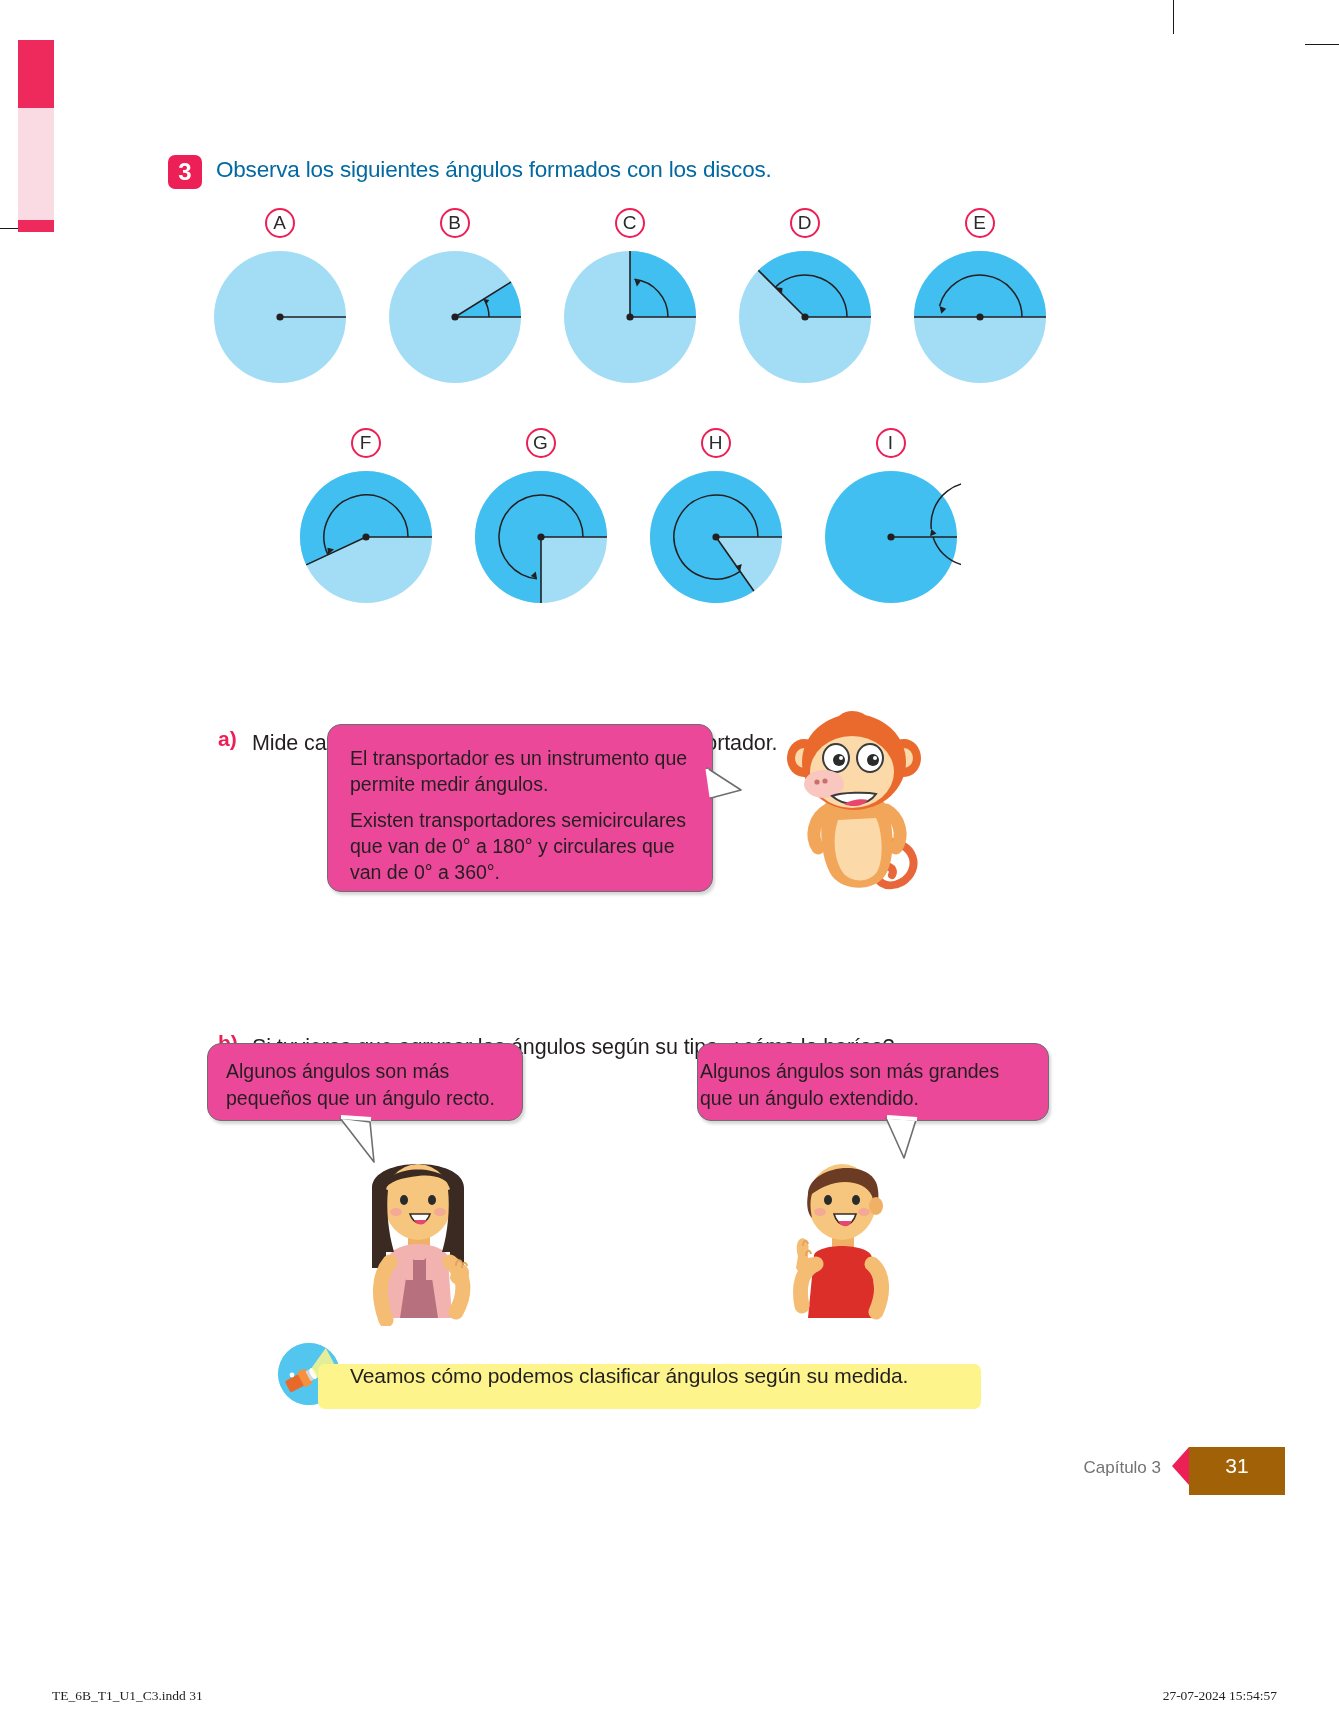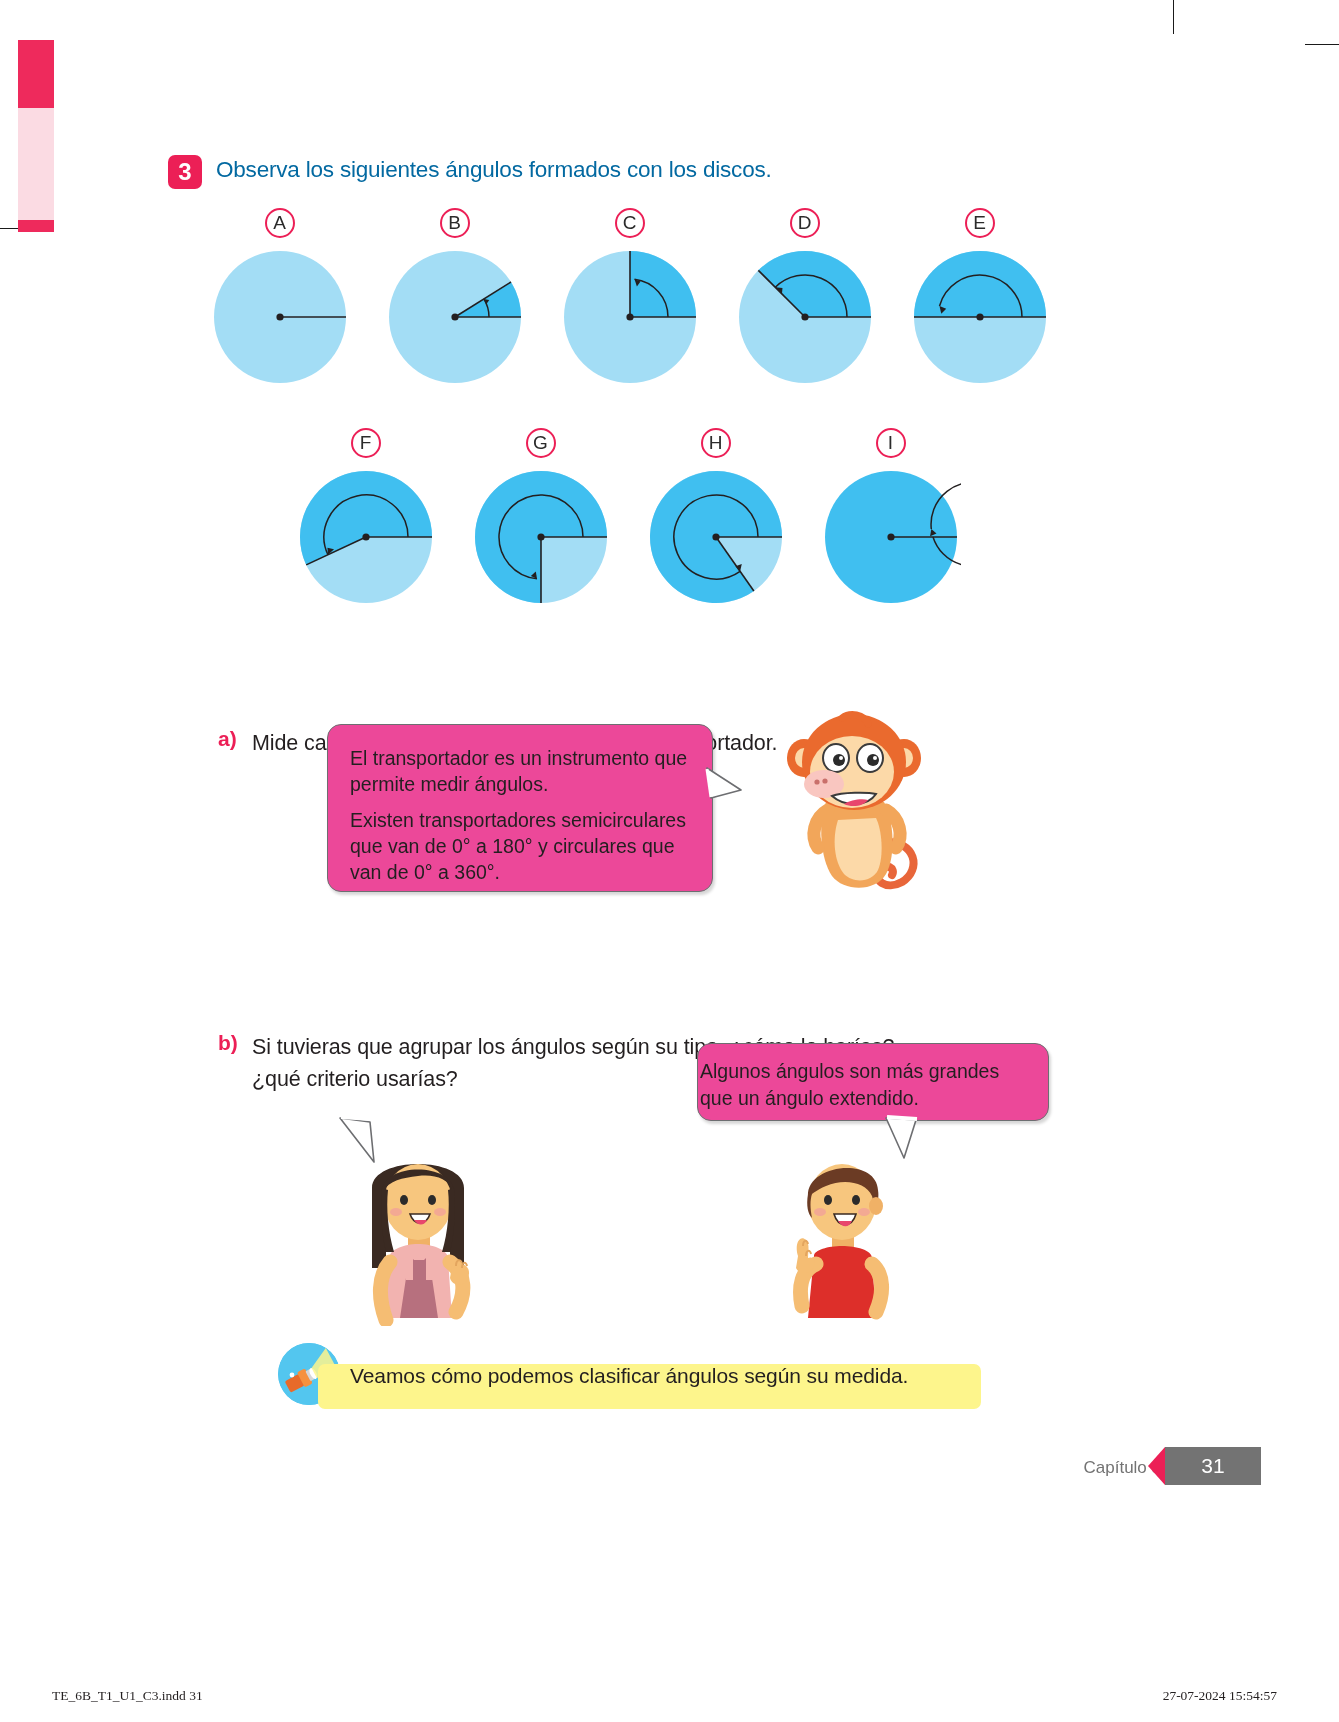--- a/index.html
+++ b/index.html
@@ -215,25 +215,25 @@
   .footer-chapter {
     position: absolute;
     right: 178px;
     top: 1458px;
     font-family: "Liberation Sans", sans-serif;
     font-size: 17px;
     color: #737373;
   }
   .footer-pagebox {
     position: absolute;
-    right: 78px;
+    right: 54px;
     top: 1447px;
     width: 96px;
-    height: 38px;
-    background: #737373;
+    height: 48px;
+    background: #a16207;
   }
   .footer-pagebox .arrow {
     position: absolute;
     left: -17px;
     top: 0;
     width: 0; height: 0;
     border-top: 19px solid transparent;
     border-bottom: 19px solid transparent;
     border-right: 17px solid #ec1f56;
   }
@@ -473,20 +473,23 @@
   </div>
 
   <div class="subq subq-b">
     <div class="subq-letter">b)</div>
     <div class="subq-text">
       <div>Si tuvieras que agrupar los ángulos según su tipo, ¿cómo lo harías?,</div>
       <div>¿qué criterio usarías?</div>
     </div>
   </div>
 
+  <div class="bubble bubble-girl">
+    <p>Algunos ángulos son más pequeños que un ángulo recto.</p>
+  </div>
   <svg class="tail-svg" style="left:330px; top:1114px;" width="50" height="54">
     <path d="M10,4 L44,48 L40,8 Z" fill="#ffffff" stroke="#6d6e71" stroke-width="1.6" stroke-linejoin="round"></path>
     <path d="M11,3 L41,5" stroke="#ffffff" stroke-width="4"></path>
   </svg>
 
   <div class="bubble bubble-boy">
     <p>Algunos ángulos son más grandes que un ángulo extendido.</p>
   </div>
   <svg class="tail-svg" style="left:880px; top:1114px;" width="50" height="48">
     <path d="M6,4 L24,44 L36,6 Z" fill="#ffffff" stroke="#6d6e71" stroke-width="1.6" stroke-linejoin="round"></path>

